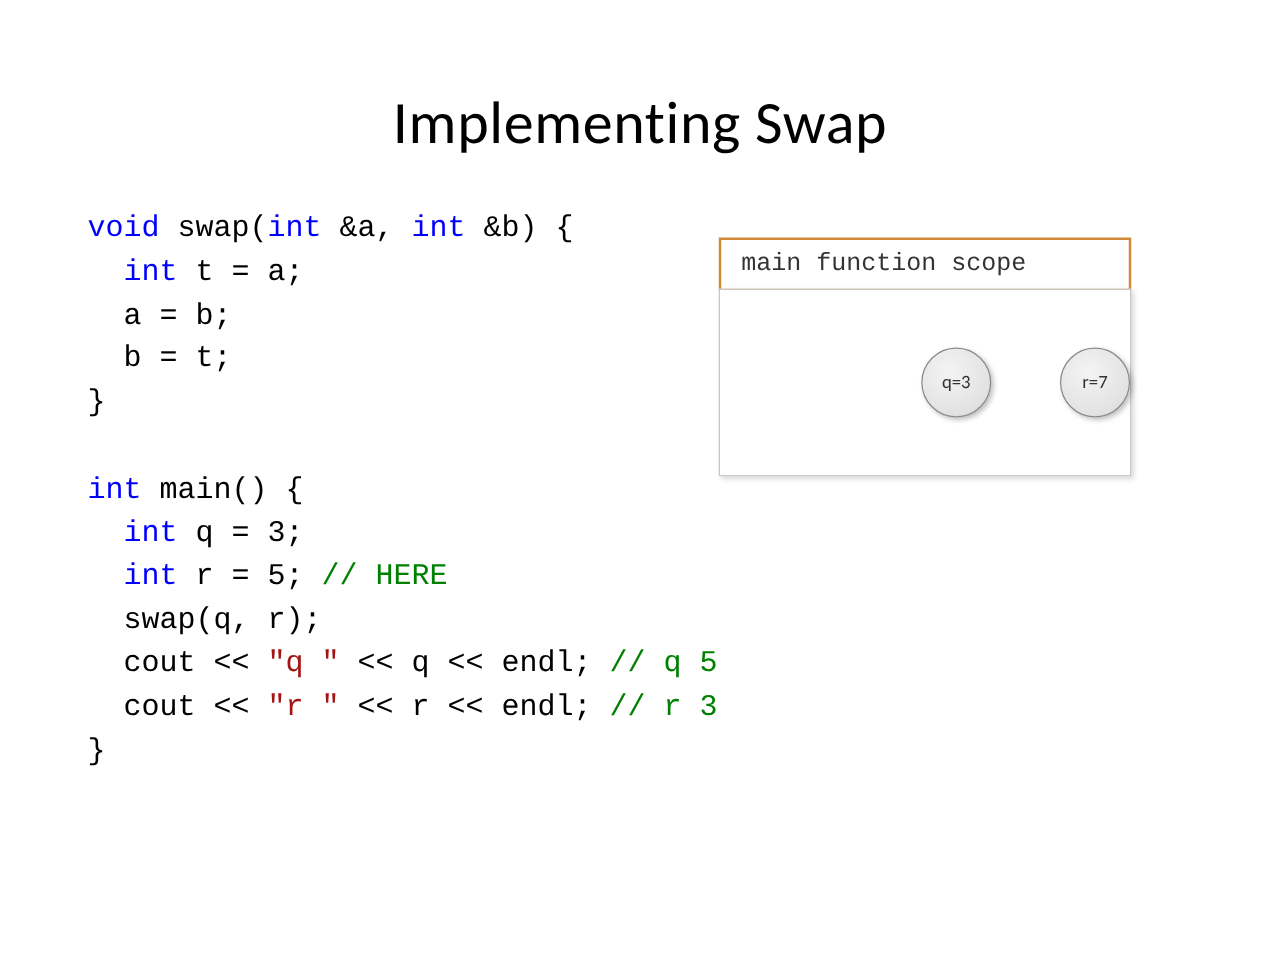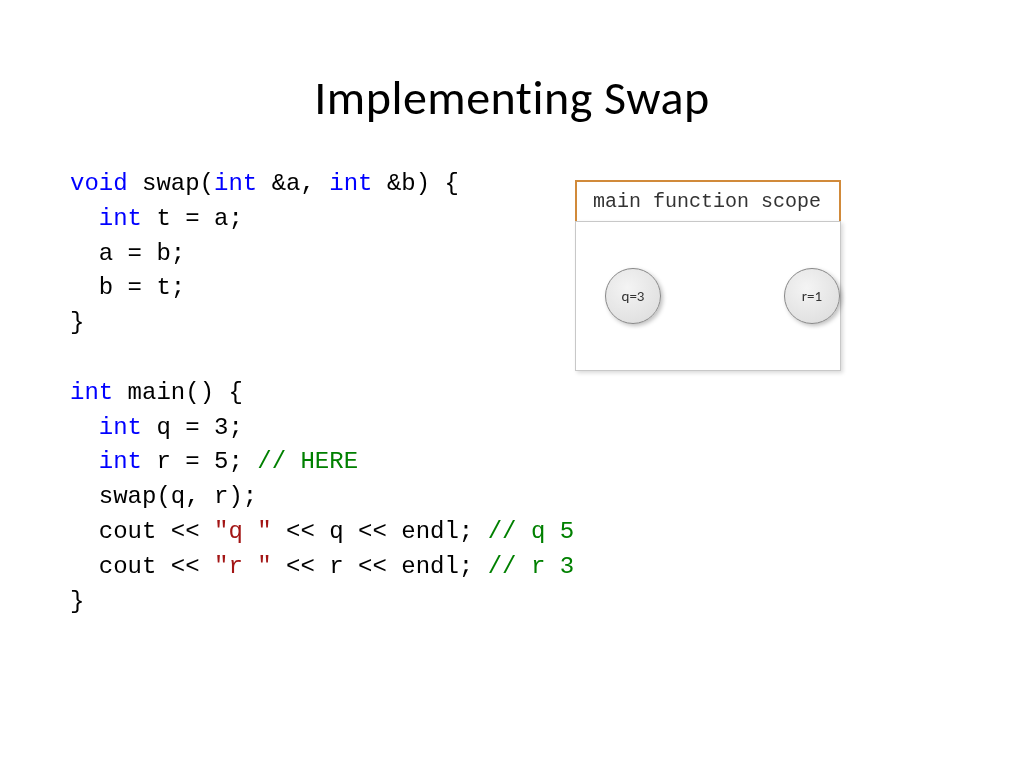--- a/index.html
+++ b/index.html
@@ -31,40 +31,40 @@
     white-space: pre;
     color: #000;
   }
   .kw { color: #0000ff; }
   .cm { color: #008000; }
   .str { color: #a31515; }
 
   .diagram {
     position: absolute;
     left: 575px;
-    top: 180px;
-    width: 266px;
+    top: 190px;
+    width: 330px;
   }
   .scope-header {
     border: 2px solid #d18a3a;
     background: #fff;
     padding: 8px 16px;
     font-family: Consolas, "Courier New", monospace;
     font-size: 20px;
     color: #333;
   }
   .scope-body {
     border: 1px solid #c8c8c8;
     background: #fff;
     height: 150px;
     margin-top: -2px;
     box-shadow: 2px 2px 4px rgba(0,0,0,0.15);
     display: flex;
     align-items: center;
-    justify-content: space-between;
+    justify-content: flex-end;
     gap: 55px;
     padding-left: 29px;
   }
   .var-circle {
     width: 56px;
     height: 56px;
     border-radius: 50%;
     background: radial-gradient(circle at 40% 35%, #f4f4f4 0%, #e2e2e2 70%, #d4d4d4 100%);
     border: 1px solid #888;
     box-shadow: 2px 2px 4px rgba(0,0,0,0.25);
@@ -94,15 +94,15 @@
 <span>  swap(q, r);</span>
 <span>  cout &lt;&lt; </span><span class="str">"q "</span><span> &lt;&lt; q &lt;&lt; endl; </span><span class="cm">// q 5</span>
 <span>  cout &lt;&lt; </span><span class="str">"r "</span><span> &lt;&lt; r &lt;&lt; endl; </span><span class="cm">// r 3</span>
 <span>}</span></div>
 </div>
 
 <div class="diagram">
   <div class="scope-header">main function scope</div>
   <div class="scope-body">
     <div class="var-circle">q=3</div>
-    <div class="var-circle">r=1</div>
+    <div class="var-circle">r=7</div>
   </div>
 </div>
 
 </body></html>

